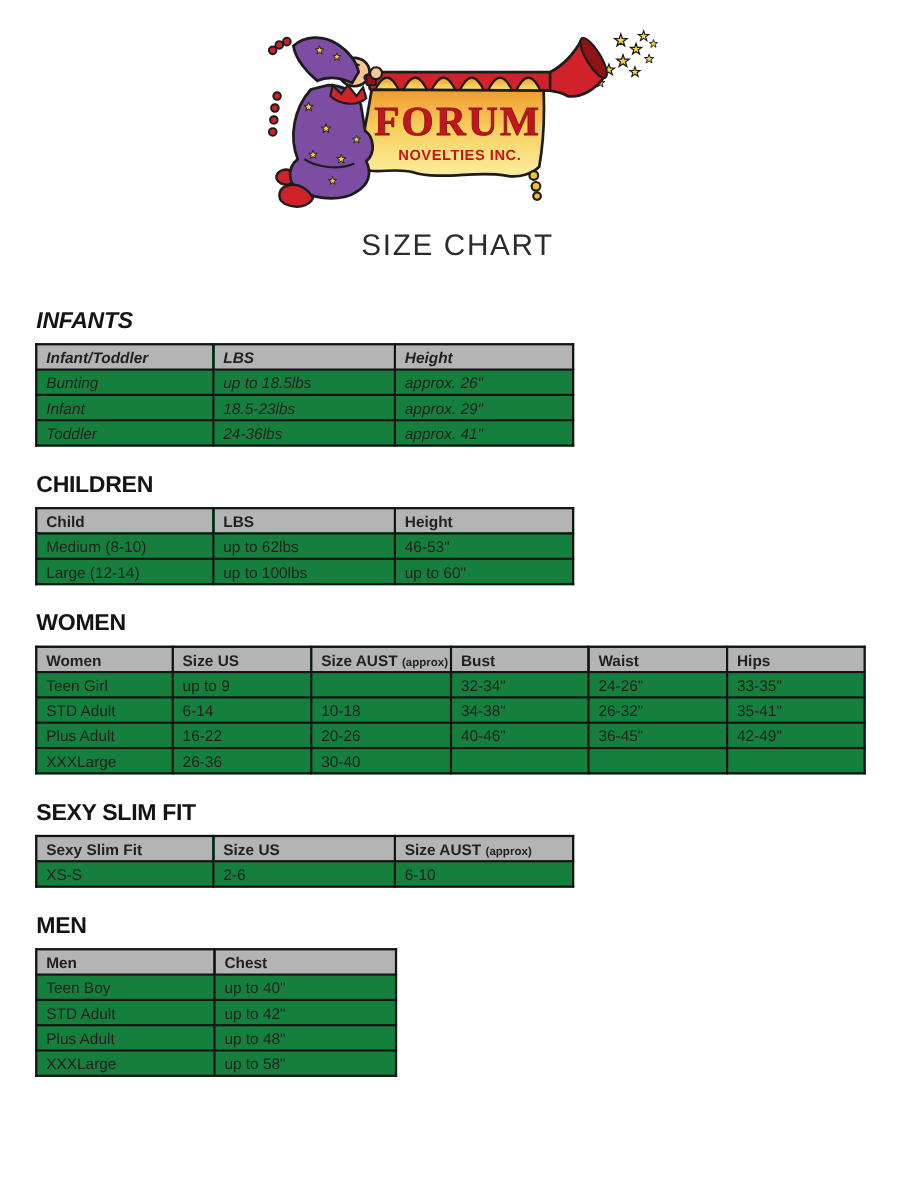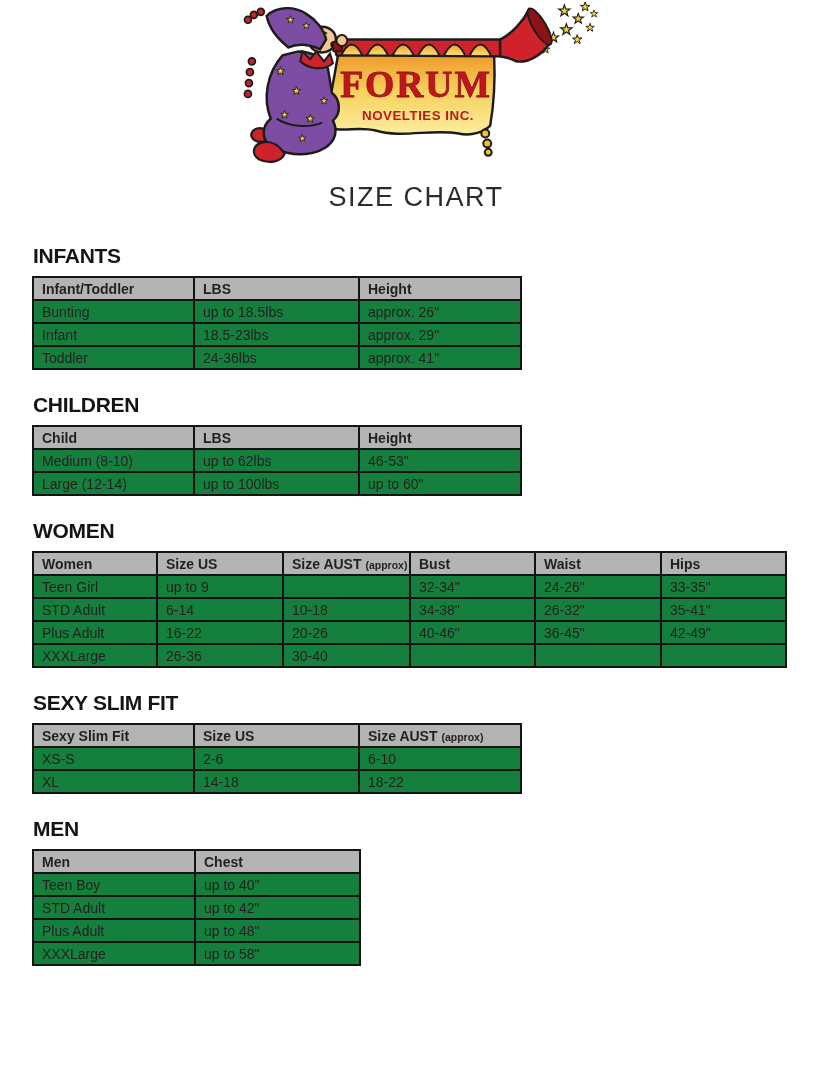--- a/index.html
+++ b/index.html
@@ -1,29 +1,29 @@
 <!DOCTYPE html>
 <html><head>
 <meta charset="utf-8">
 <style>
   html,body{margin:0;padding:0;}
   body{
     width:816px;height:1080px;background:#ffffff;overflow:hidden;
     font-family:"Liberation Sans", sans-serif;color:#231f20;
   }
   .page{width:816px;height:1080px;position:relative;}
-  .logo-area{text-align:center;}
+  .logo-area{padding-top:26px;text-align:center;}
   svg.logo{display:block;margin:0 auto;transform:translateX(12px);}
   .page-title{
     margin-top:4px;font-size:27px;letter-spacing:1.5px;color:#2b2b2b;
     font-weight:400;transform:translateX(8px);
   }
   main.tables{margin-left:32px;}
   .size-section{margin-top:24px;}
-  .size-section:first-child{margin-top:32px;}
+  .size-section:first-child{margin-top:42px;font-style:italic;}
   .section-heading{
     margin:0 0 9px 1px;font-size:21px;font-weight:bold;letter-spacing:-0.3px;
     color:#141414;line-height:22px;
   }
   table.size-table{
     border-collapse:collapse;table-layout:fixed;background:#15803d;
   }
   table.cols-3{width:488px;}
   table.cols-6{width:753px;}
   table.cols-2{width:327px;}
@@ -294,25 +294,20 @@
               <th><span>Size US</span></th>
               <th><span>Size AUST</span> <span class="note">(approx)</span></th>
             </tr>
           </thead>
           <tbody>
             <tr>
               <td>XS-S</td>
               <td>2-6</td>
               <td>6-10</td>
             </tr>
-            <tr>
-              <td>XL</td>
-              <td>14-18</td>
-              <td>18-22</td>
-            </tr>
           </tbody>
         </table>
       </section>
       <section class="size-section">
         <h2 class="section-heading">MEN</h2>
         <table class="size-table cols-2">
           <colgroup>
             <col>
             <col>
           </colgroup>

